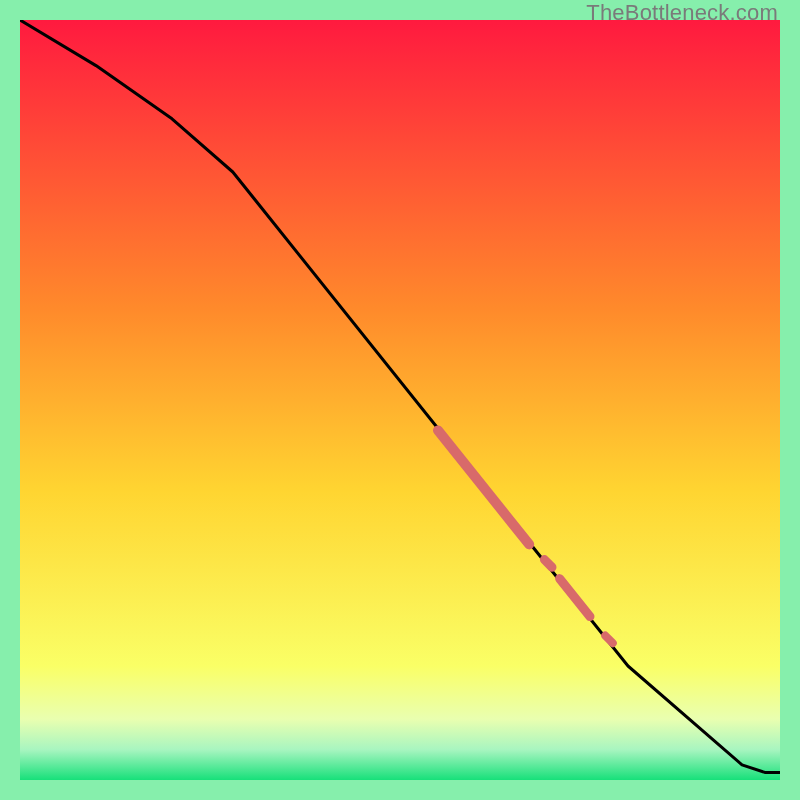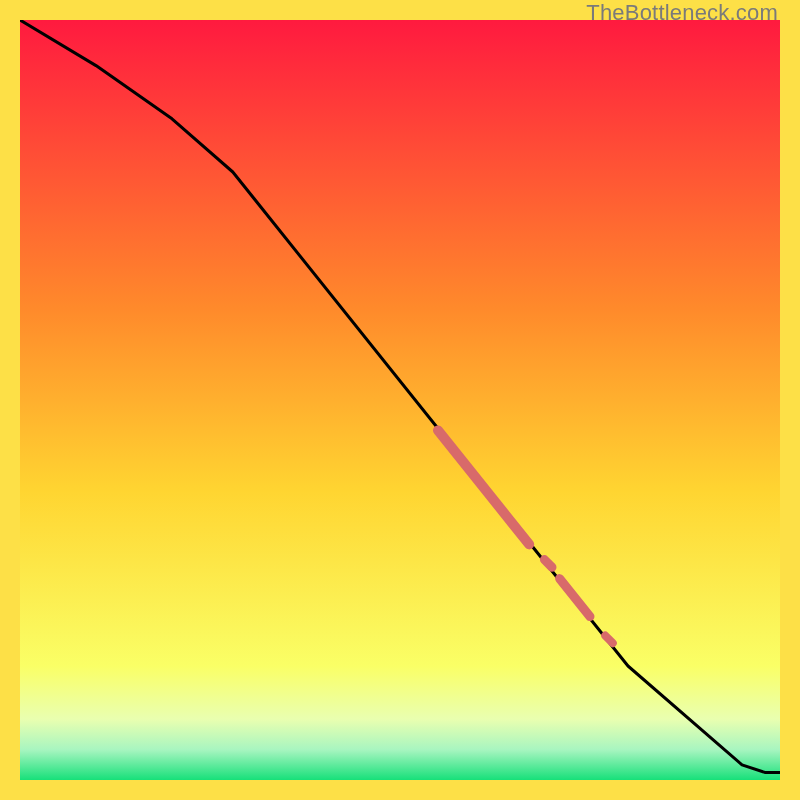--- a/index.html
+++ b/index.html
@@ -8,21 +8,21 @@
     width: 800px;
     height: 800px;
     background: #000;
     overflow: hidden;
     font-family: Arial, Helvetica, sans-serif;
   }
   .stage {
     position: relative;
     width: 800px;
     height: 800px;
-    background: #fde047;
+    background: #86efac;
   }
   .plot {
     position: absolute;
     left: 20px;
     top: 20px;
     width: 760px;
     height: 760px;
   }
   .watermark {
     position: absolute;

